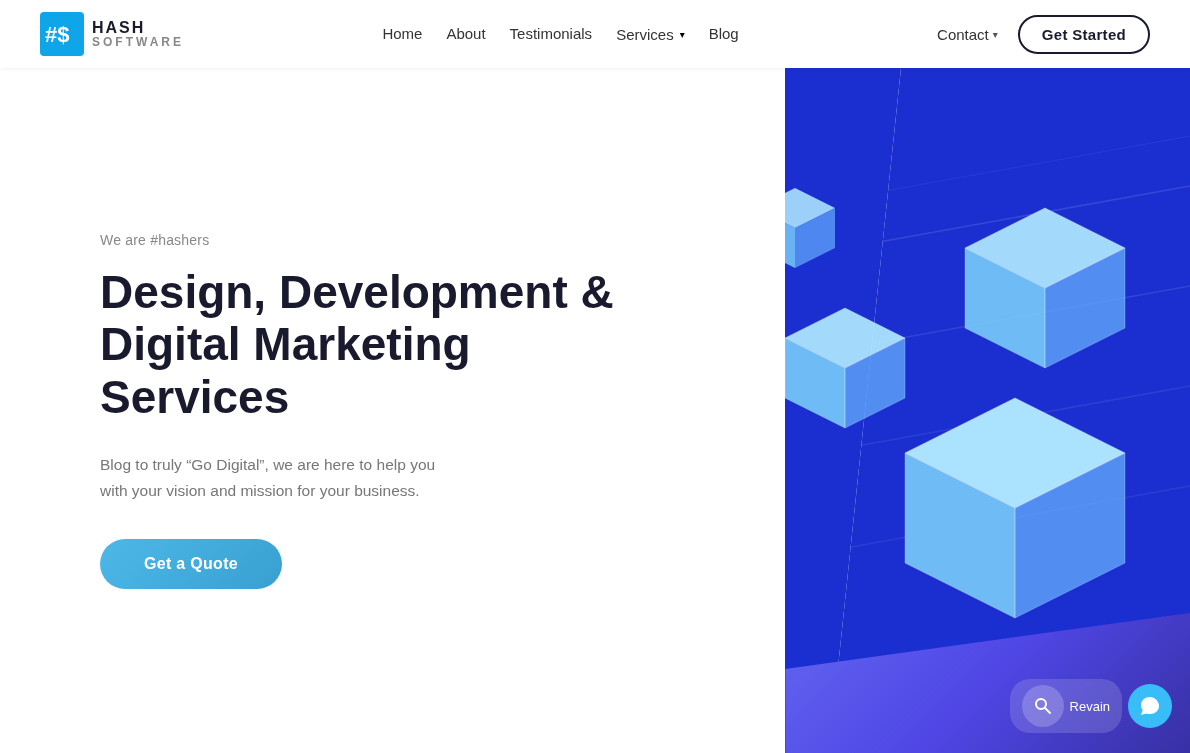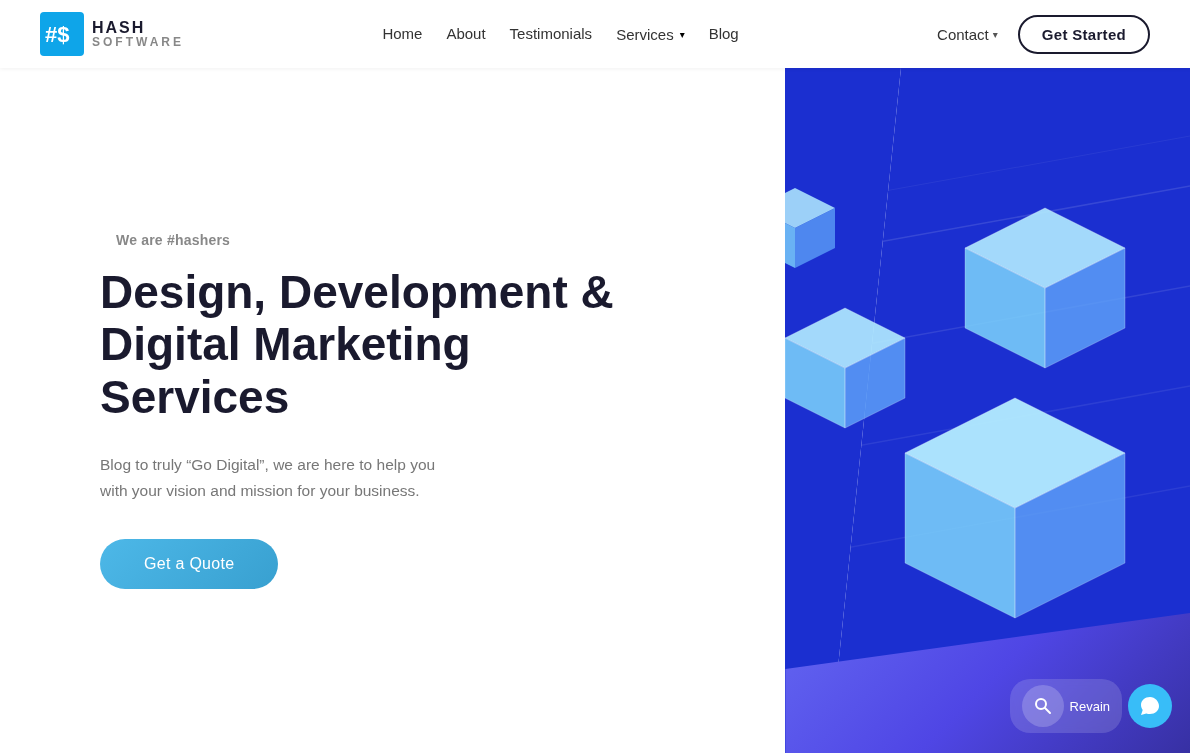--- a/index.html
+++ b/index.html
@@ -118,24 +118,23 @@
     }
 
     .hero-content {
       position: relative;
       z-index: 3;
       max-width: 520px;
     }
     .hero-subtitle {
       color: #888;
       font-size: 14px;
-      font-weight: 700;
+      font-weight: 400;
       margin-bottom: 18px;
       letter-spacing: 0.2px;
-      margin-left: 16px;
     }
     .hero-title {
       font-size: 46px;
       font-weight: 800;
       color: #1a1a2e;
       line-height: 1.15;
       margin-bottom: 28px;
     }
     .hero-description {
       color: #777;
@@ -144,21 +143,21 @@
       margin-bottom: 36px;
       max-width: 360px;
     }
     .quote-btn {
       background: linear-gradient(135deg, #4db8e8, #38a0d0);
       color: #fff;
       border: none;
       padding: 16px 44px;
       border-radius: 35px;
       font-size: 16px;
-      font-weight: 400;
+      font-weight: 700;
       cursor: pointer;
       letter-spacing: 0.3px;
     }
 
     
     .cubes-svg {
       position: absolute;
       top: 40px;
       left: -60px;
       z-index: 3;

